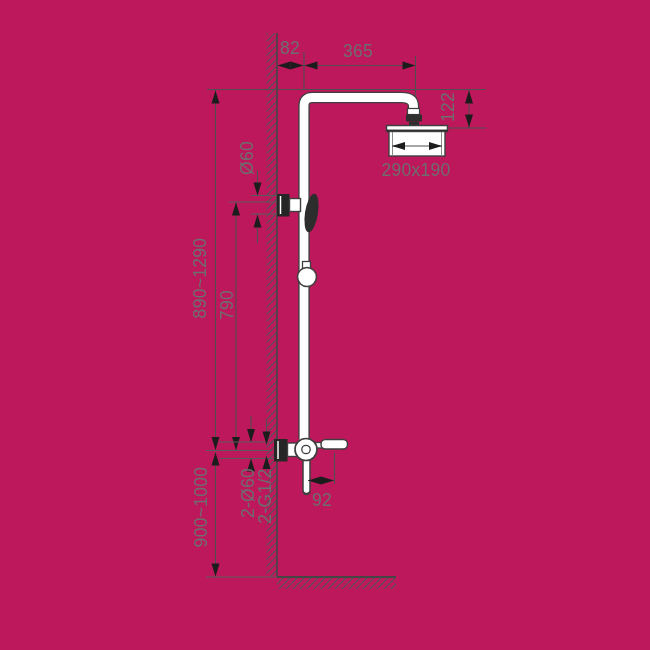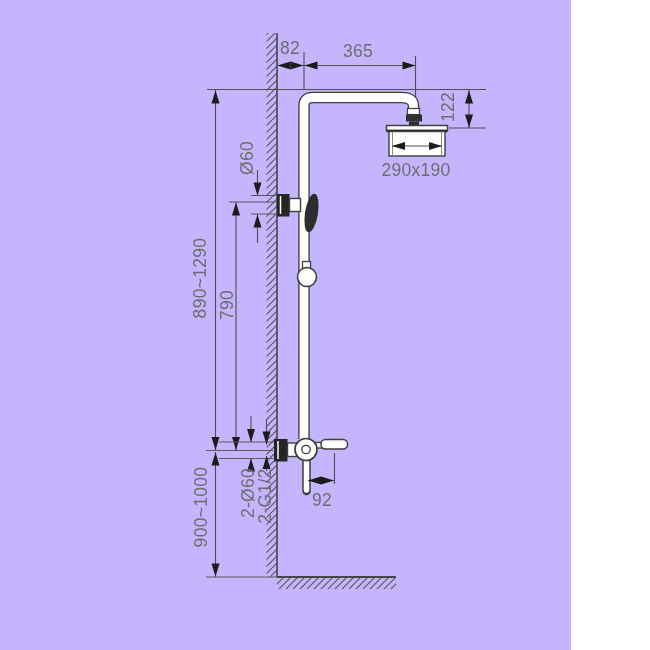--- a/index.html
+++ b/index.html
@@ -1,16 +1,16 @@
 <!DOCTYPE html>
 <html><head>
 <meta charset="utf-8">
 <style>
   html,body{margin:0;padding:0;background:#ffffff;}
-  .stage{position:relative;width:571px;height:650px;background:#c4b5fd;overflow:hidden;
+  .stage{position:relative;width:650px;height:650px;background:#be185d;overflow:hidden;
          font-family:"Liberation Sans", sans-serif;}
   svg{display:block;}
   text{font-family:"Liberation Sans", sans-serif;font-size:17.5px;fill:#6e6e6e;letter-spacing:.3px;}
   .dimline{stroke:#4f4f4f;stroke-width:1.1;fill:none;}
   .thinline{stroke:#5a5a5a;stroke-width:1;fill:none;}
   .arrow{fill:#1c1c1c;stroke:none;}
   .outline{stroke:#3f3f3f;fill:#ffffff;}
 </style>
 </head>
 <body>

